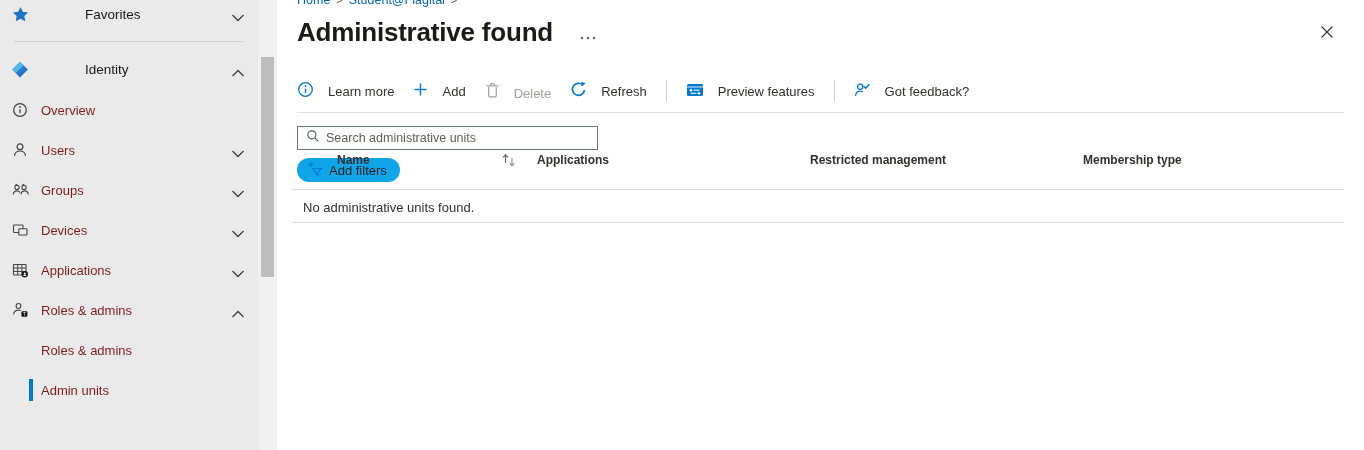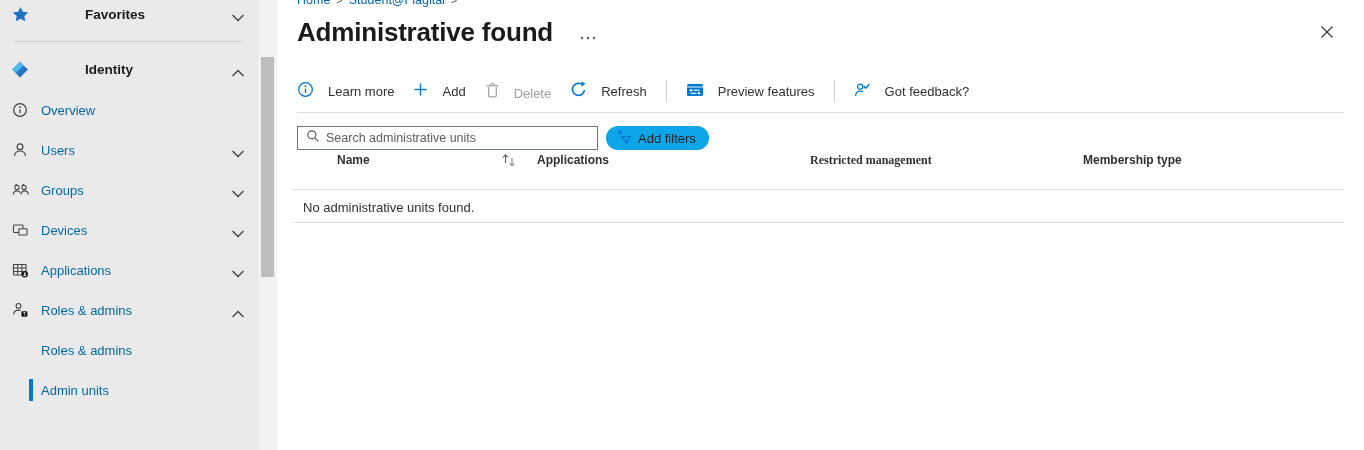--- a/index.html
+++ b/index.html
@@ -4,22 +4,22 @@
 <style>
   * { margin:0; padding:0; box-sizing:border-box; }
   html,body { width:1364px; height:450px; overflow:hidden; background:#fff;
     font-family:"Liberation Sans", sans-serif; color:#323130; }
   .app { position:relative; width:1364px; height:450px; }
 
   
   .sidebar { position:absolute; left:0; top:0; width:258px; height:450px; background:#eaeaea; }
   .srow { position:absolute; left:0; width:258px; height:28px; cursor:pointer; }
   .srow .ic { position:absolute; left:11px; top:50%; transform:translateY(-50%); width:18px; height:18px; display:flex; align-items:center; justify-content:center; }
-  .srow .lbl { position:absolute; left:41px; top:50%; transform:translateY(-50%); font-size:13px; color:#0369a1; white-space:nowrap; }
-  .srow .lbl.section { font-weight:700; font-size:13.5px; color:#1b1a19;padding-left:44px; }
+  .srow .lbl { position:absolute; left:41px; top:50%; transform:translateY(-50%); font-size:13px; color:#7f1d1d; white-space:nowrap; }
+  .srow .lbl.section { font-weight:400; font-size:13.5px; color:#1b1a19;padding-left:44px; }
   .srow .chev { position:absolute; right:13px; top:50%; transform:translateY(-50%); width:14px; height:10px; }
   .sdivider { position:absolute; left:14px; top:41px; width:229px; height:1px; background:#d2d0ce; }
   .selbar { position:absolute; left:29px; top:3px; width:4px; height:22px; background:#0078d4; }
 
   
   .vscroll { position:absolute; left:258px; top:0; width:19px; height:450px; background:#f1f1f1; }
   .vscroll .thumb { position:absolute; left:3px; top:57px; width:13px; height:220px; background:#bdbdbd; }
 
   
   .main { position:absolute; left:277px; top:0; width:1087px; height:450px; background:#fff; }
@@ -36,31 +36,31 @@
   .toolbar { position:absolute; left:20px; top:78px; height:26px; display:flex; align-items:center; gap:19px; font-size:13px; }
   .tbitem { display:flex; align-items:center; gap:14px; cursor:pointer; color:#323130; white-space:nowrap; }
   .tbitem.disabled { color:#a19f9d; cursor:default;align-items:flex-end; }
   .tbsep { width:1px; height:22px; background:#d1cfcd; }
 
   .hline { position:absolute; height:1px; background:#e1dfdd; }
   .line-toolbar { left:20px; right:20px; top:112px; }
   .line-header  { left:15px; right:20px; top:189px; }
   .line-bottom  { left:15px; right:20px; top:222px; }
 
-  .filterrow { position:absolute; left:20px; top:126px; display:flex; align-items:flex-start; gap:8px; }
+  .filterrow { position:absolute; left:20px; top:126px; display:flex; align-items:flex-start; gap:8px;flex-direction:column; }
   .searchbox { width:301px; height:24px; background:#fff; border:1px solid #69797e; display:flex; align-items:center; padding:0 8px; gap:6px; }
   .searchbox input { border:none; outline:none; flex:1; font-size:12.5px; color:#323130; background:transparent; font-family:"Liberation Sans",sans-serif; }
   .searchbox input::placeholder { color:#605e5c; opacity:1; }
   .addfilters { height:24px; background:#0ea5e9; border-radius:12px; display:flex; align-items:center; gap:6px; padding:0 13px 0 10px; font-size:13px; color:#201f1e; cursor:pointer; white-space:nowrap; }
 
   .thead { position:absolute; left:20px; top:148px; height:24px; right:20px; font-size:12px; font-weight:700; color:#323130; }
   .thead .col { position:absolute; top:50%; transform:translateY(-50%); white-space:nowrap; cursor:default; }
   .col-name { left:40px; cursor:pointer; }
   .sorticon { position:absolute; left:204px; top:50%; transform:translateY(-50%); width:16px; height:14px; }
-  .col-desc { left:240px; } .col-restr { left:513px;font-family:Liberation Serif, serif; } .col-member { left:786px; }
+  .col-desc { left:240px; } .col-restr { left:513px; } .col-member { left:786px; }
 
   .emptymsg { position:absolute; left:26px; top:200px; font-size:13px; color:#323130; }
 </style>
 </head>
 <body>
 
 <div class="app">
 
   <aside class="sidebar">
 

